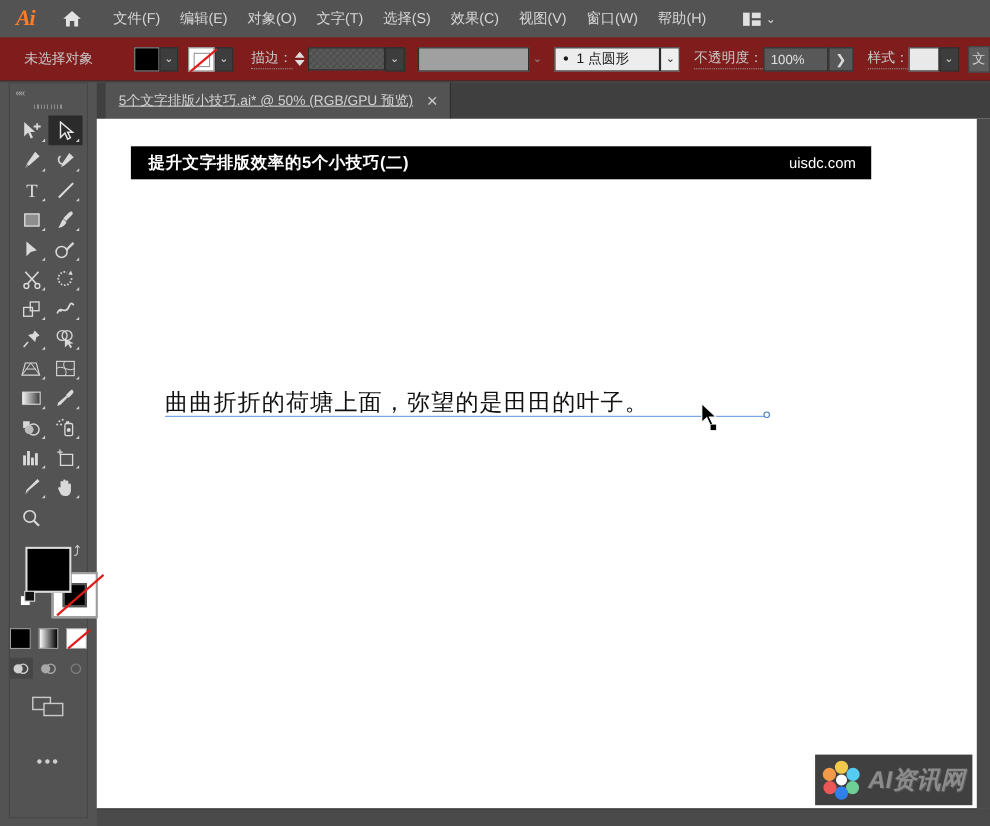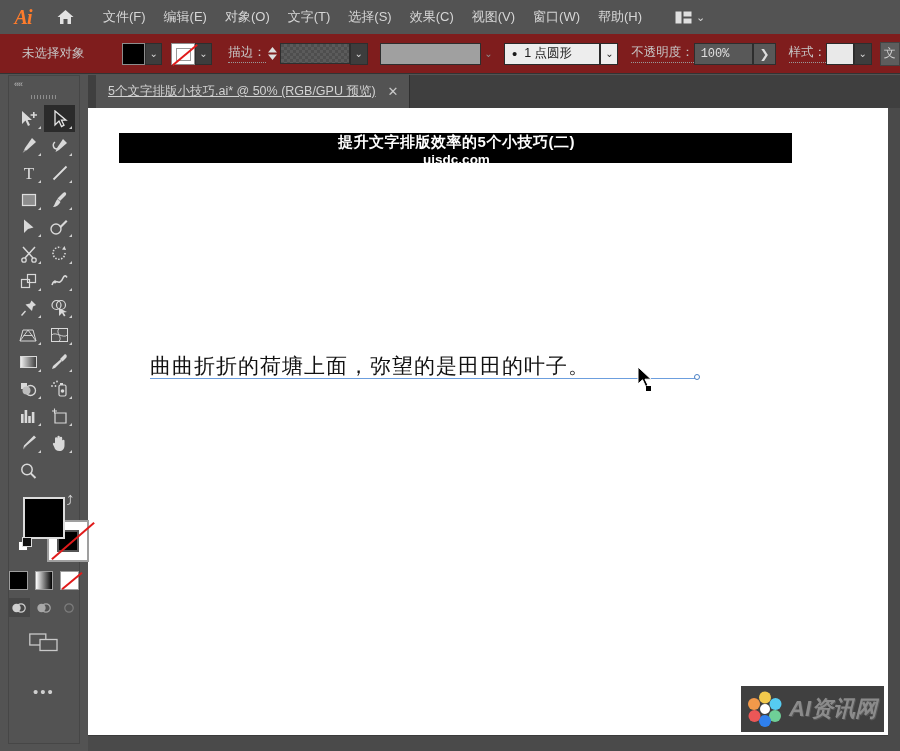--- a/index.html
+++ b/index.html
@@ -75,21 +75,21 @@
     width: 110px; height: 22px; background: #a0a0a0; border: 1px solid #2e2e2e;
   }
   .caret-flat { width:16px; height:22px; display:flex;align-items:center;justify-content:center; }
   .profile-field {
     width: 104px; height: 22px; background: #ededed; border: 1px solid #2b2b2b;
     display:flex; align-items:center; gap:7px; padding-left:7px;
     color:#1a1a1a; font-size:12.5px;
   }
   .opacity-field {
     width: 64px; height: 22px; background: #585858; border:1px solid #2e2e2e;
-    color:#e0e0e0; font-size:12px; display:flex; align-items:center; padding-left:6px;font-family:Liberation Mono, monospace;
+    color:#e0e0e0; font-size:12px; display:flex; align-items:center; padding-left:6px;
   }
   .arrow-btn {
     width: 24px; height: 22px; background: #585858; border:1px solid #2e2e2e;
     display:flex;align-items:center;justify-content:center; color:#ddd; font-size:12px;
   }
   .style-swatch {
     width: 30px; height: 22px; background: #e9e9e9; border: 1px solid #2b2b2b;
   }
   .cut-btn {
     width: 22px; height: 24px; background: #5d5d5d; border:1px solid #434343;
@@ -170,24 +170,23 @@
   
   .canvas-area {
     position:absolute; left:88px; top:108px; width:812px; height:627px;
     background:#ffffff; overflow:hidden;
   }
   .artboard { position:absolute; left:0; top:0; width:812px; height:627px; background:#fff; }
   .banner {
     position:absolute; left:31px; top:25px; width:673px; height:30px;
     background:#000; display:flex; align-items:center; justify-content:space-between;
     padding: 0 14px 0 16px;
-    flex-direction: column;
   }
   .banner .btitle { color:#fff; font-size:15px; font-weight:bold; letter-spacing:0.5px; }
-  .banner .bsite { color:#fff; font-size:13.5px; font-weight:bold; }
+  .banner .bsite { color:#fff; font-size:13.5px; font-weight:normal; }
   .headline {
     position:absolute; left:26px; top:88px;
     color:#111; font-size:22px; font-weight:bold; letter-spacing:0.5px;
   }
   .bodytext {
     position:absolute; left:62px; top:244px;
     color:#111; font-size:21px; letter-spacing:1px; white-space:nowrap;text-align:center;
   }
   .baseline {
     position:absolute; left:62px; top:270px; width:547px; height:1px; background:#6c9ede;

